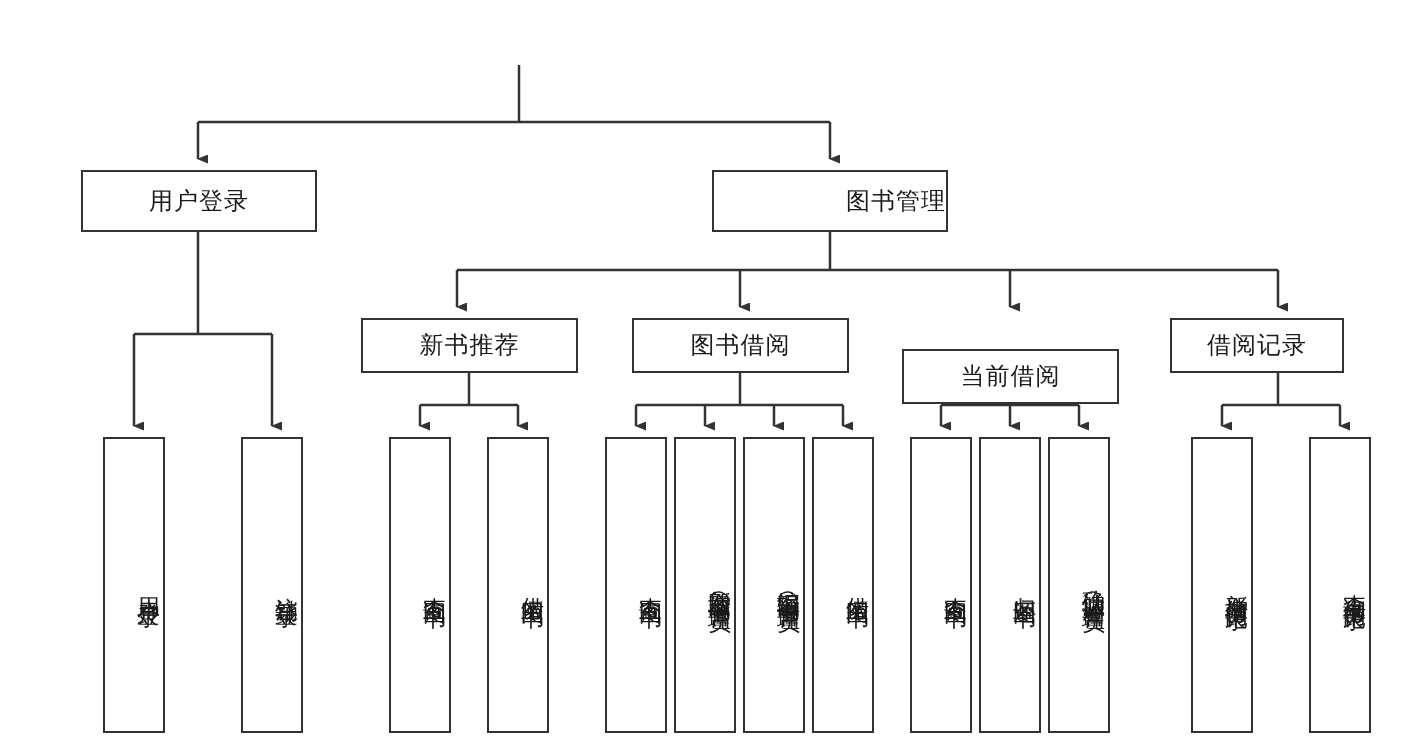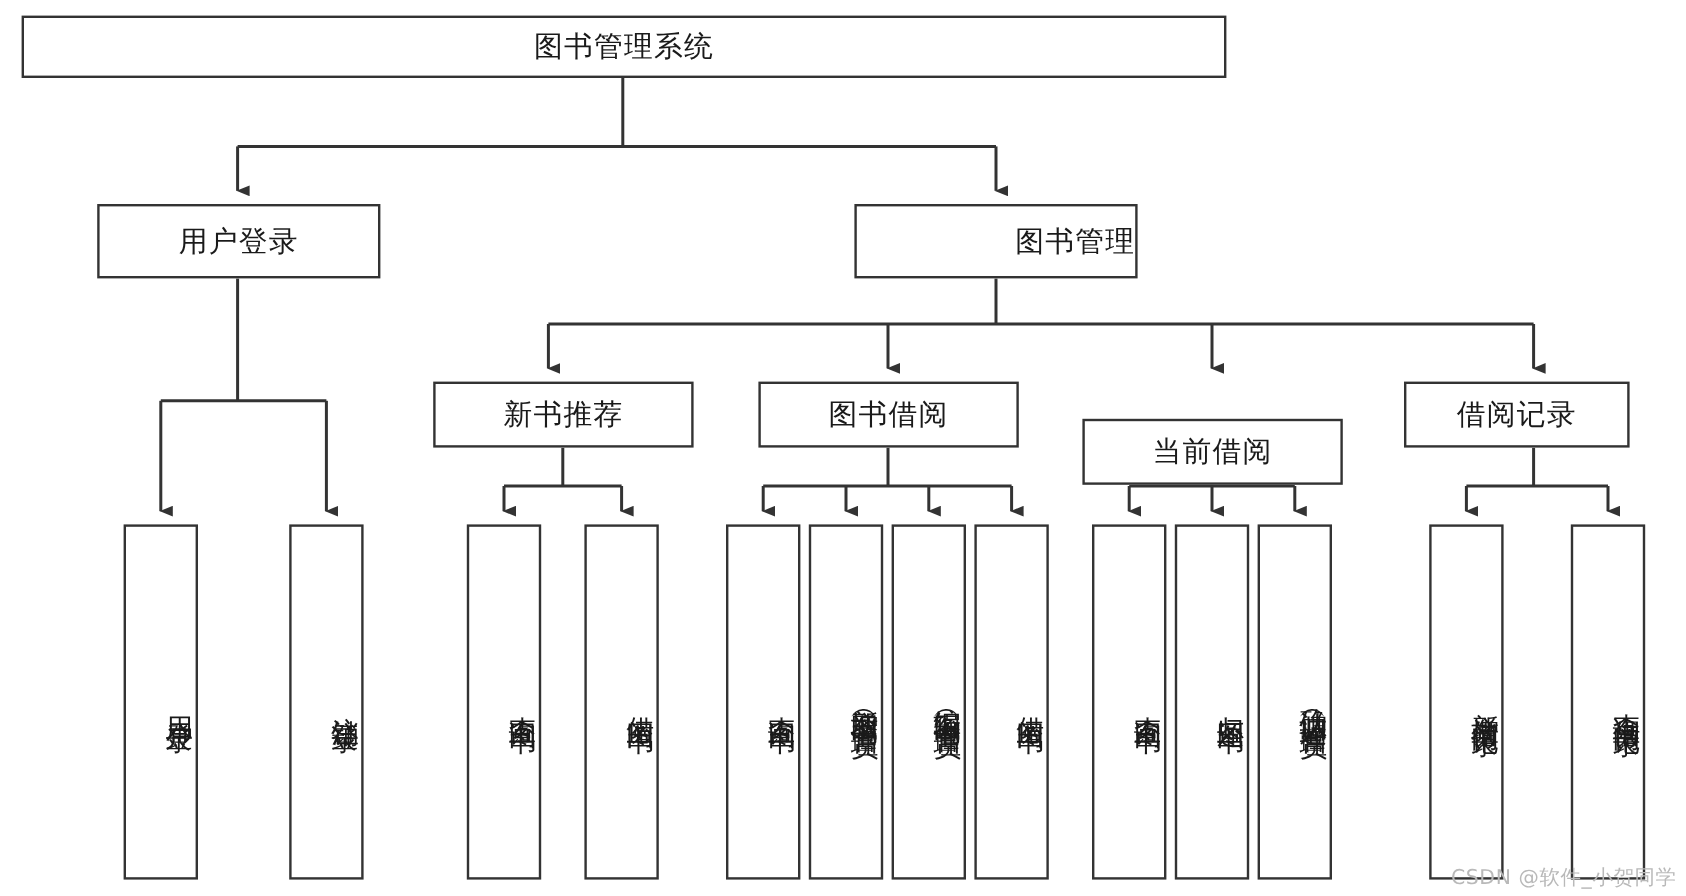--- a/index.html
+++ b/index.html
@@ -122,41 +122,38 @@
       <path d="M 1079,405 L 1079,426" marker-end="url(#arrowhead)"></path>
 
       <path d="M 1278,373 L 1278,405"></path>
       <path d="M 1222,405 L 1340,405"></path>
       <path d="M 1222,405 L 1222,426" marker-end="url(#arrowhead)"></path>
       <path d="M 1340,405 L 1340,426" marker-end="url(#arrowhead)"></path>
 
     </g>
   </svg>
 
-  <div class="node horiz" style="left:18px; top:13px; width:1004px; height:52px;">
-    <span>图书管理系统</span>
-  </div>
 
   <div class="node horiz" style="left:81px; top:170px; width:236px; height:62px;">
     <span>用户登录</span>
   </div>
   <div class="node horiz" style="left:712px; top:170px; width:236px; height:62px;justify-content:flex-end;">
     <span>图书管理</span>
   </div>
 
   <div class="node horiz" style="left:361px; top:318px; width:217px; height:55px;">
     <span>新书推荐</span>
   </div>
   <div class="node horiz" style="left:632px; top:318px; width:217px; height:55px;">
     <span>图书借阅</span>
   </div>
   <div class="node horiz" style="left:902px; top:318px; width:217px; height:55px;margin-top:31px;">
     <span>当前借阅</span>
   </div>
-  <div class="node horiz" style="left:1170px; top:318px; width:188px; height:55px;">
+  <div class="node horiz" style="left:1170px; top:318px; width:174px; height:55px;">
     <span>借阅记录</span>
   </div>
 
   <div class="node vert" style="left:103px; top:437px; width:62px; height:296px;">
     <span class="vtext">用户登录</span>
   </div>
   <div class="node vert" style="left:241px; top:437px; width:62px; height:296px;">
     <span class="vtext">注销登录</span>
   </div>
 
@@ -190,15 +187,14 @@
     <span class="vtext">确认归还（管理员）</span>
   </div>
 
   <div class="node vert" style="left:1191px; top:437px; width:62px; height:296px;">
     <span class="vtext">新增借阅记录</span>
   </div>
   <div class="node vert" style="left:1309px; top:437px; width:62px; height:296px;">
     <span class="vtext">查询借阅记录</span>
   </div>
 
-  <div id="watermark">CSDN @软件_小贺同学</div>
 
 </div>
 
 </body></html>

